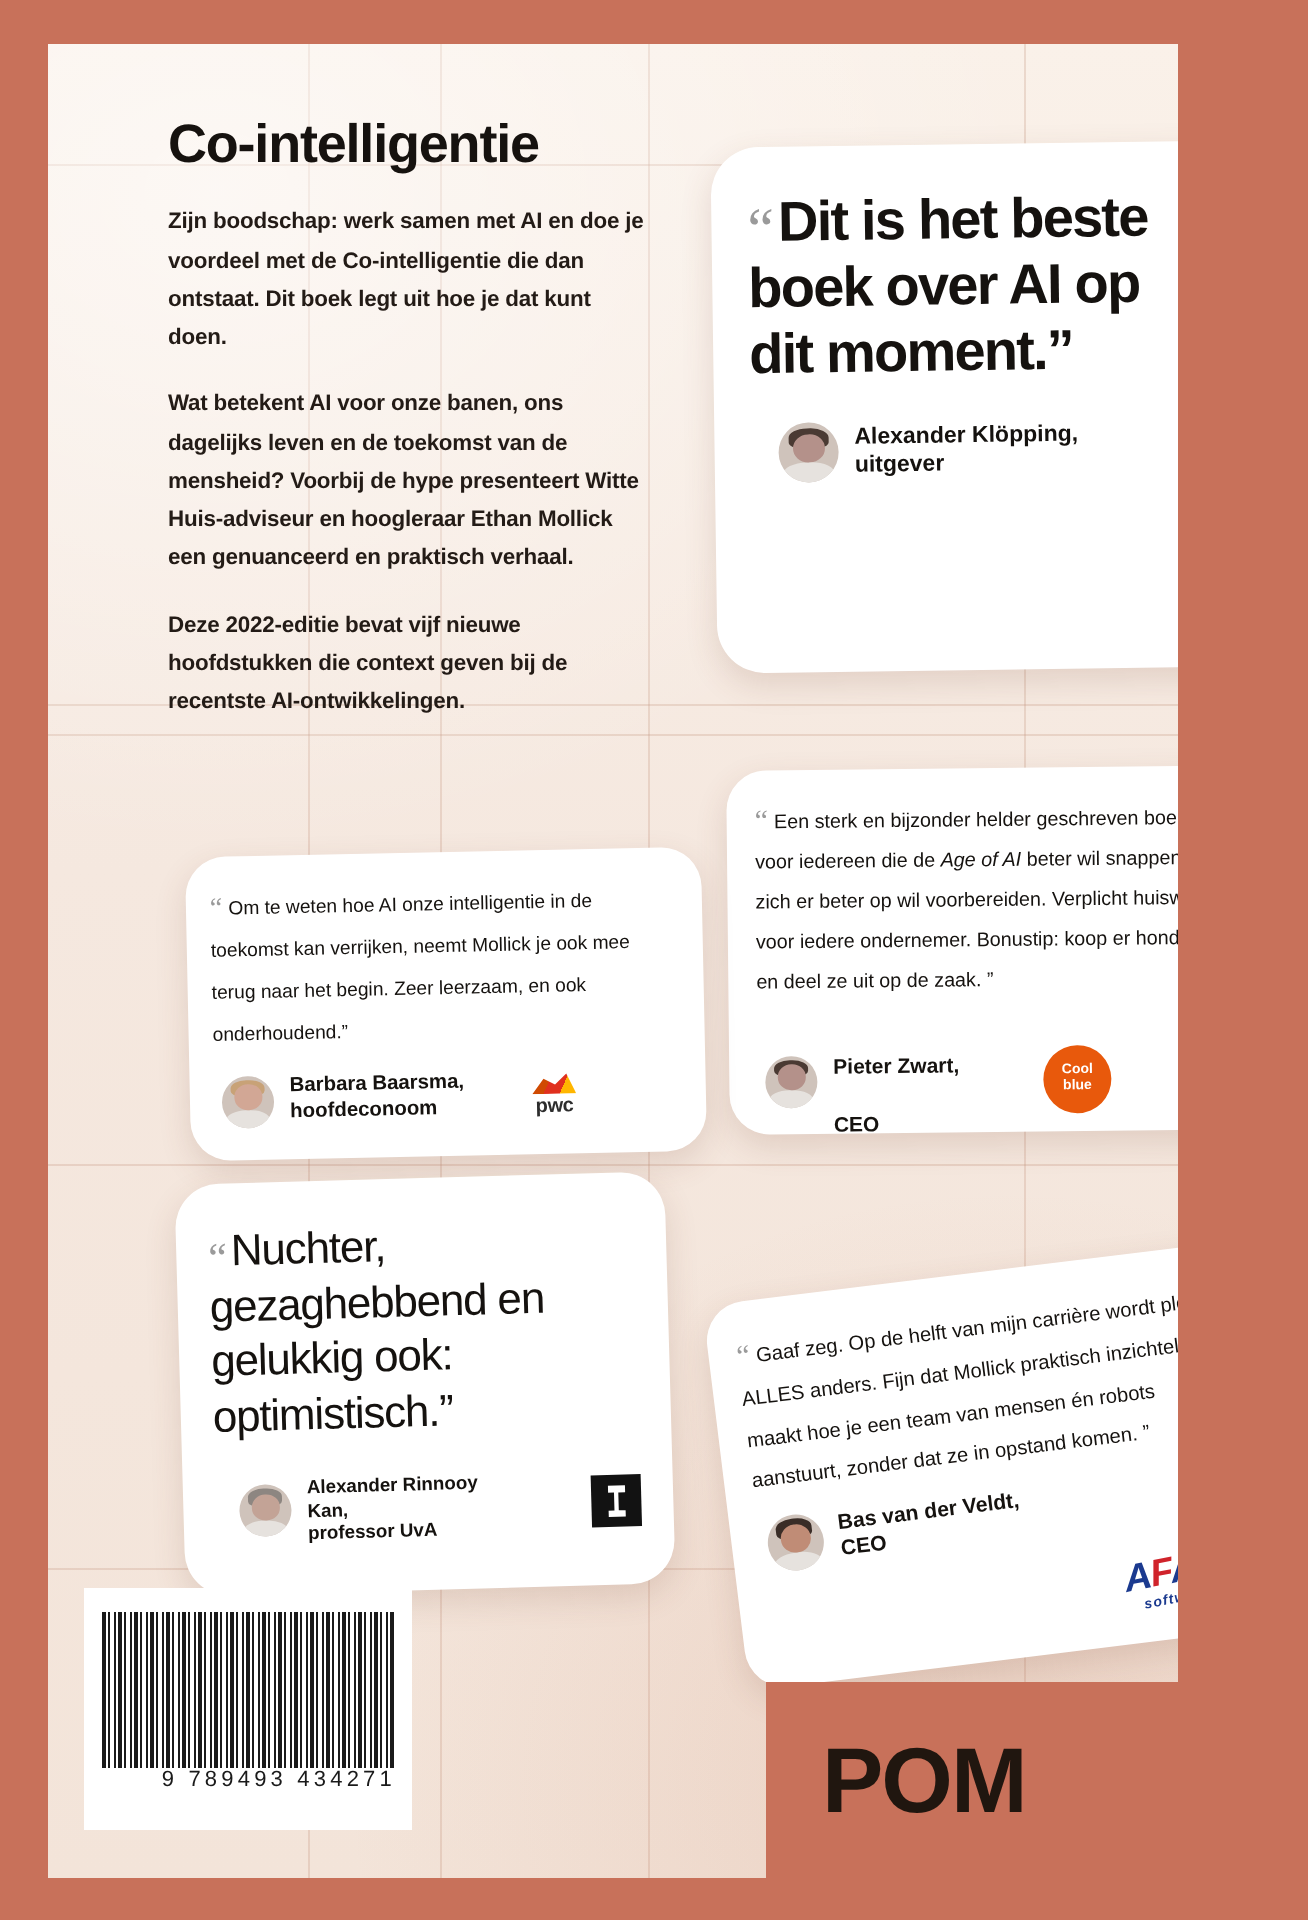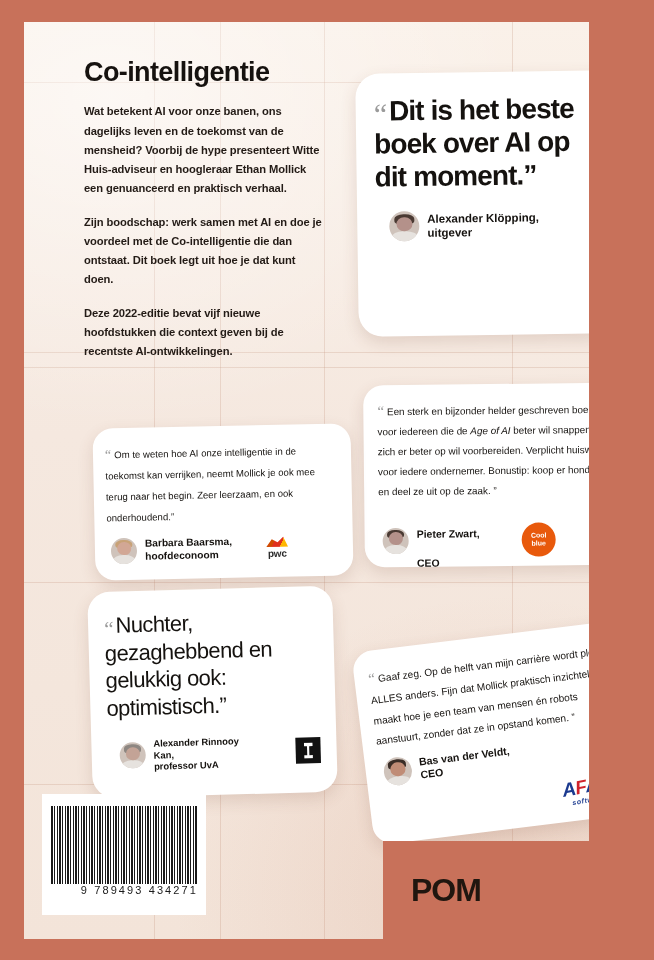--- a/index.html
+++ b/index.html
@@ -64,21 +64,21 @@
     background: #c8715a;
     display: flex;
     align-items: center;
     justify-content: flex-start;
     padding-left: 28px;
     box-sizing: border-box;
   }
   #pom-logo {
     font-family: "Liberation Sans", sans-serif;
     font-weight: bold;
-    font-size: 32px;
+    font-size: 46px;
     letter-spacing: -1px;
     color: #20160f;
     line-height: 1;
   }
 
   
   #barcode-box {
     position: absolute;
     left: 18px;
     bottom: 24px;
@@ -373,22 +373,22 @@
     <div class="gridline h" style="top:560px;"></div>
     <div class="gridline h" style="top:762px;"></div>
     <div class="gridline v" style="left:130px;"></div>
     <div class="gridline v" style="left:196px;"></div>
     <div class="gridline v" style="left:300px;"></div>
     <div class="gridline v" style="left:488px;"></div>
     <div class="wash w1"></div>
 
     <div id="blurb">
       <h1 id="book-title">Co-intelligentie</h1>
+      <p class="blurb-p">Zijn boodschap: werk samen met AI en doe je voordeel met de Co-intelligentie die dan ontstaat. Dit boek legt uit hoe je dat kunt doen.</p>
       <p class="blurb-p">Wat betekent AI voor onze banen, ons dagelijks leven en de toekomst van de mensheid? Voorbij de hype presenteert Witte Huis-adviseur en hoogleraar Ethan Mollick een genuanceerd en praktisch verhaal.</p>
-      <p class="blurb-p">Zijn boodschap: werk samen met AI en doe je voordeel met de Co-intelligentie die dan ontstaat. Dit boek legt uit hoe je dat kunt doen.</p>
       <p class="blurb-p">Deze 2022-editie bevat vijf nieuwe hoofdstukken die context geven bij de recentste AI-ontwikkelingen.</p>
     </div>
 
     <div class="card" id="card-klopping">
       <div>
         <span class="qmark">“</span><span class="quote-text">Dit is het beste boek over AI op dit moment.”</span>
       </div>
       <div class="byline">
         <div class="avatar">
           <div class="body"></div>

